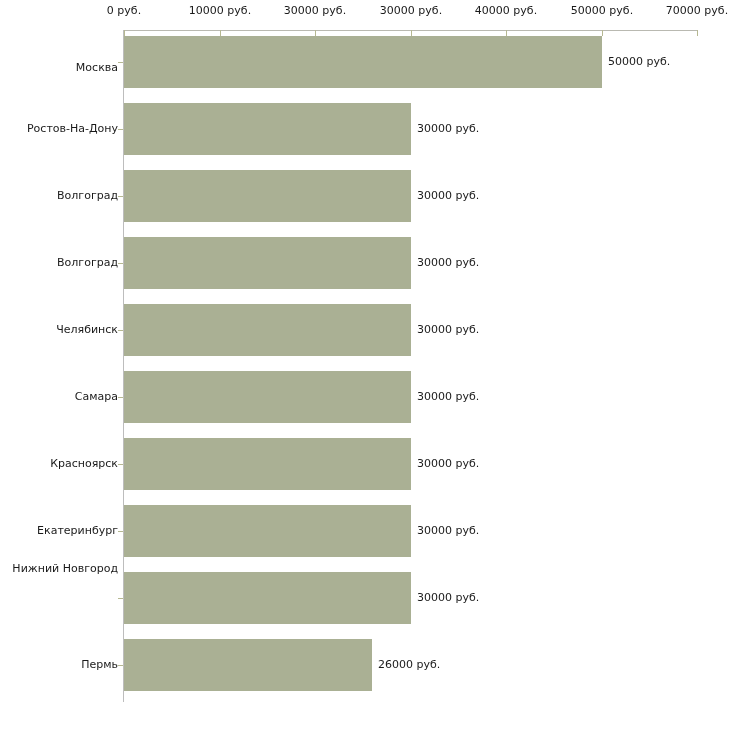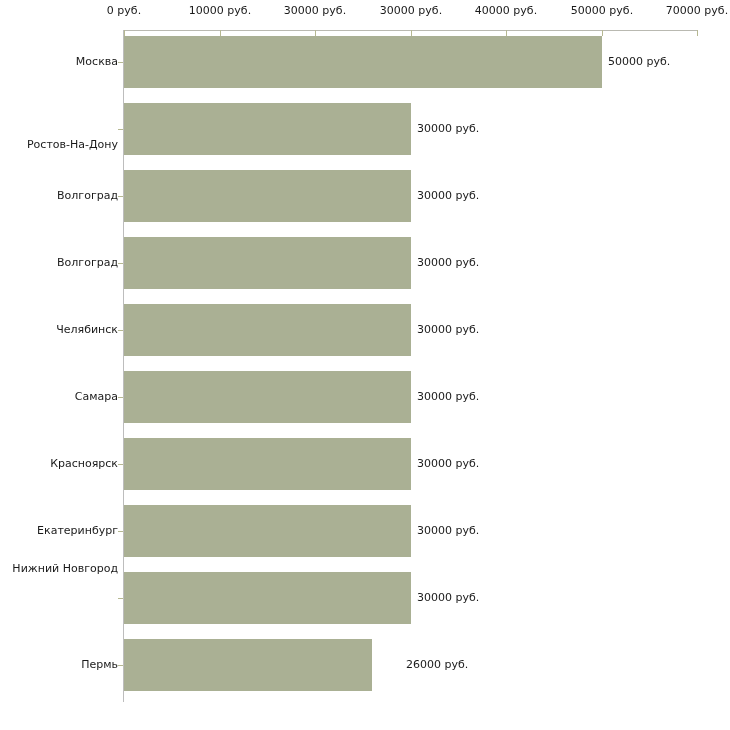--- a/index.html
+++ b/index.html
@@ -91,23 +91,23 @@
       <div class="xtick-label" style="left: 411px;">30000 руб.</div>
       <div class="xtick" style="left: 506px;"></div>
       <div class="xtick-label" style="left: 506px;">40000 руб.</div>
       <div class="xtick" style="left: 602px;"></div>
       <div class="xtick-label" style="left: 602px;">50000 руб.</div>
       <div class="xtick" style="left: 697px;"></div>
       <div class="xtick-label" style="left: 697px;">70000 руб.</div>
     </div>
   <div id="yticks-layer">
       <div class="ytick" style="top: 62px;"></div>
-      <div class="ytick-label" style="top: 62px;">Москва</div>
+      <div class="ytick-label" style="top: 68px;">Москва</div>
       <div class="ytick" style="top: 129px;"></div>
-      <div class="ytick-label" style="top: 129px; margin-top: 16px;">Ростов-На-Дону</div>
+      <div class="ytick-label" style="top: 129px;">Ростов-На-Дону</div>
       <div class="ytick" style="top: 196px;"></div>
       <div class="ytick-label" style="top: 196px;">Волгоград</div>
       <div class="ytick" style="top: 263px;"></div>
       <div class="ytick-label" style="top: 263px;">Волгоград</div>
       <div class="ytick" style="top: 330px;"></div>
       <div class="ytick-label" style="top: 330px;">Челябинск</div>
       <div class="ytick" style="top: 397px;"></div>
       <div class="ytick-label" style="top: 397px;">Самара</div>
       <div class="ytick" style="top: 464px;"></div>
       <div class="ytick-label" style="top: 464px;">Красноярск</div>
@@ -131,16 +131,16 @@
       <div class="bar-value" style="left: 417px; top: 330px;">30000 руб.</div>
       <div class="bar" title="Самара" style="top: 371px; height: 52px; width: 287px; background: rgb(170, 176, 148);"></div>
       <div class="bar-value" style="left: 417px; top: 397px;">30000 руб.</div>
       <div class="bar" title="Новосибирск" style="top: 438px; height: 52px; width: 287px; background: rgb(170, 176, 148);"></div>
       <div class="bar-value" style="left: 417px; top: 464px;">30000 руб.</div>
       <div class="bar" title="Екатеринбург" style="top: 505px; height: 52px; width: 287px; background: rgb(170, 176, 148);"></div>
       <div class="bar-value" style="left: 417px; top: 531px;">30000 руб.</div>
       <div class="bar" title="Нижний Новгород" style="top: 572px; height: 52px; width: 287px; background: rgb(170, 176, 148);"></div>
       <div class="bar-value" style="left: 417px; top: 598px;">30000 руб.</div>
       <div class="bar" title="Пермь" style="top: 639px; height: 52px; width: 248px; background: rgb(170, 176, 148);"></div>
-      <div class="bar-value" style="left: 378px; top: 665px; margin-left: 28px;">26000 руб.</div>
+      <div class="bar-value" style="left: 378px; top: 665px;">26000 руб.</div>
     </div>
 
 </div>
 
 </body></html>

